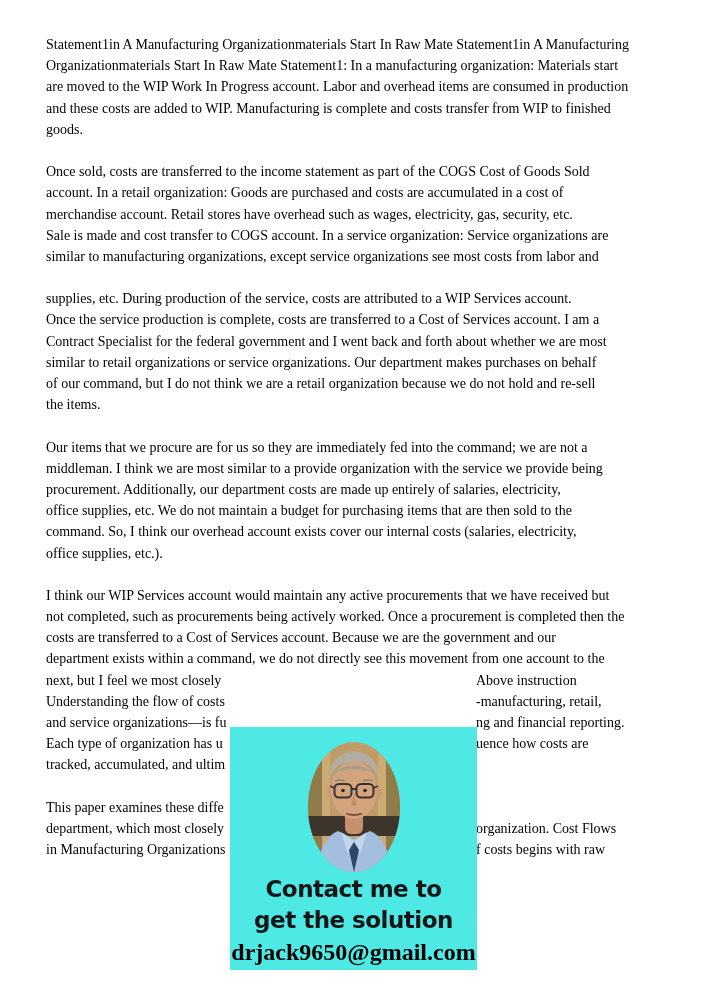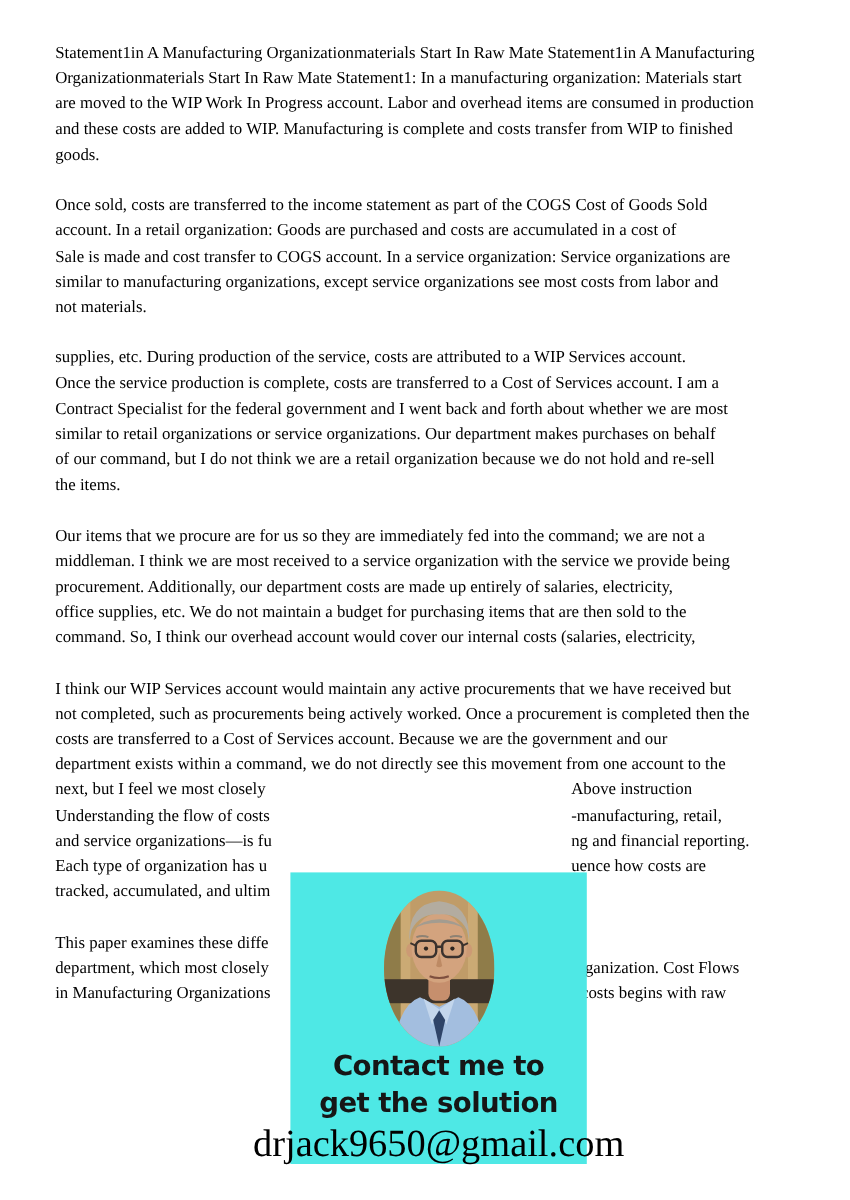--- a/index.html
+++ b/index.html
@@ -58,22 +58,22 @@
     font-weight: bold;
     font-size: 23px;
     line-height: 31px;
     letter-spacing: -0.5px;
     color: #161616;
     text-align: center;
   }
   .email {
     margin-top: 1px;
     font-family: "Liberation Serif", serif;
-    font-weight: normal;
-    font-size: 32px;
+    font-weight: bold;
+    font-size: 24px;
     line-height: 30px;
     color: #000000;
     text-align: center;
   }
 </style>
 </head>
 <body>
 
 <div class="page">
 
@@ -81,58 +81,59 @@
       <div class="para">
         <div class="line">Statement1in A Manufacturing Organizationmaterials Start In Raw Mate Statement1in A Manufacturing</div>
         <div class="line">Organizationmaterials Start In Raw Mate Statement1: In a manufacturing organization: Materials start</div>
         <div class="line">are moved to the WIP Work In Progress account. Labor and overhead items are consumed in production</div>
         <div class="line">and these costs are added to WIP. Manufacturing is complete and costs transfer from WIP to finished</div>
         <div class="line">goods.</div>
       </div>
       <div class="para">
         <div class="line">Once sold, costs are transferred to the income statement as part of the COGS Cost of Goods Sold</div>
         <div class="line">account. In a retail organization: Goods are purchased and costs are accumulated in a cost of</div>
+        <div class="line">merchandise account. Retail stores have overhead such as wages, electricity, gas, security, etc.</div>
         <div class="line">Sale is made and cost transfer to COGS account. In a service organization: Service organizations are</div>
         <div class="line">similar to manufacturing organizations, except service organizations see most costs from labor and</div>
-        <div class="line">not materials.</div>
       </div>
       <div class="para">
         <div class="line">supplies, etc. During production of the service, costs are attributed to a WIP Services account.</div>
         <div class="line">Once the service production is complete, costs are transferred to a Cost of Services account. I am a</div>
         <div class="line">Contract Specialist for the federal government and I went back and forth about whether we are most</div>
         <div class="line">similar to retail organizations or service organizations. Our department makes purchases on behalf</div>
         <div class="line">of our command, but I do not think we are a retail organization because we do not hold and re-sell</div>
         <div class="line">the items.</div>
       </div>
       <div class="para">
         <div class="line">Our items that we procure are for us so they are immediately fed into the command; we are not a</div>
-        <div class="line">middleman. I think we are most received to a service organization with the service we provide being</div>
+        <div class="line">middleman. I think we are most similar to a provide organization with the service we provide being</div>
         <div class="line">procurement. Additionally, our department costs are made up entirely of salaries, electricity,</div>
         <div class="line">office supplies, etc. We do not maintain a budget for purchasing items that are then sold to the</div>
-        <div class="line">command. So, I think our overhead account would cover our internal costs (salaries, electricity,</div>
+        <div class="line">command. So, I think our overhead account exists cover our internal costs (salaries, electricity,</div>
+        <div class="line">office supplies, etc.).</div>
       </div>
       <div class="para">
         <div class="line">I think our WIP Services account would maintain any active procurements that we have received but</div>
         <div class="line">not completed, such as procurements being actively worked. Once a procurement is completed then the</div>
         <div class="line">costs are transferred to a Cost of Services account. Because we are the government and our</div>
         <div class="line">department exists within a command, we do not directly see this movement from one account to the</div>
         <div class="line"><span>next, but I feel we most closely</span><span class="rfrag">Above instruction</span></div>
         <div class="line"><span>Understanding the flow of costs</span><span class="rfrag">-manufacturing, retail,</span></div>
         <div class="line"><span>and service organizations—is fu</span><span class="rfrag">ng and financial reporting.</span></div>
         <div class="line"><span>Each type of organization has u</span><span class="rfrag">uence how costs are</span></div>
         <div class="line">tracked, accumulated, and ultim</div>
       </div>
       <div class="para">
         <div class="line"><span>This paper examines these diffe</span></div>
         <div class="line"><span>department, which most closely</span><span class="rfrag">organization. Cost Flows</span></div>
         <div class="line"><span>in Manufacturing Organizations</span><span class="rfrag">f costs begins with raw</span></div>
       </div>
     </div>
 
-  <div class="overlay" style="background: rgb(78, 232, 229); margin-left: 12px;">
+  <div class="overlay" style="background: rgb(78, 232, 229);">
     <div class="photo">
       <svg viewBox="0 0 92 130" xmlns="http://www.w3.org/2000/svg">
         <defs>
           <clipPath id="ovalClip">
               <ellipse cx="46" cy="65" rx="46" ry="65"></ellipse>
             </clipPath>
         </defs>
         <g clip-path="url(#ovalClip)">
           <rect x="0" y="0" width="92" height="130" fill="#c09c68"></rect>
           <rect x="0" y="0" width="14" height="130" fill="#8f7c49"></rect>

